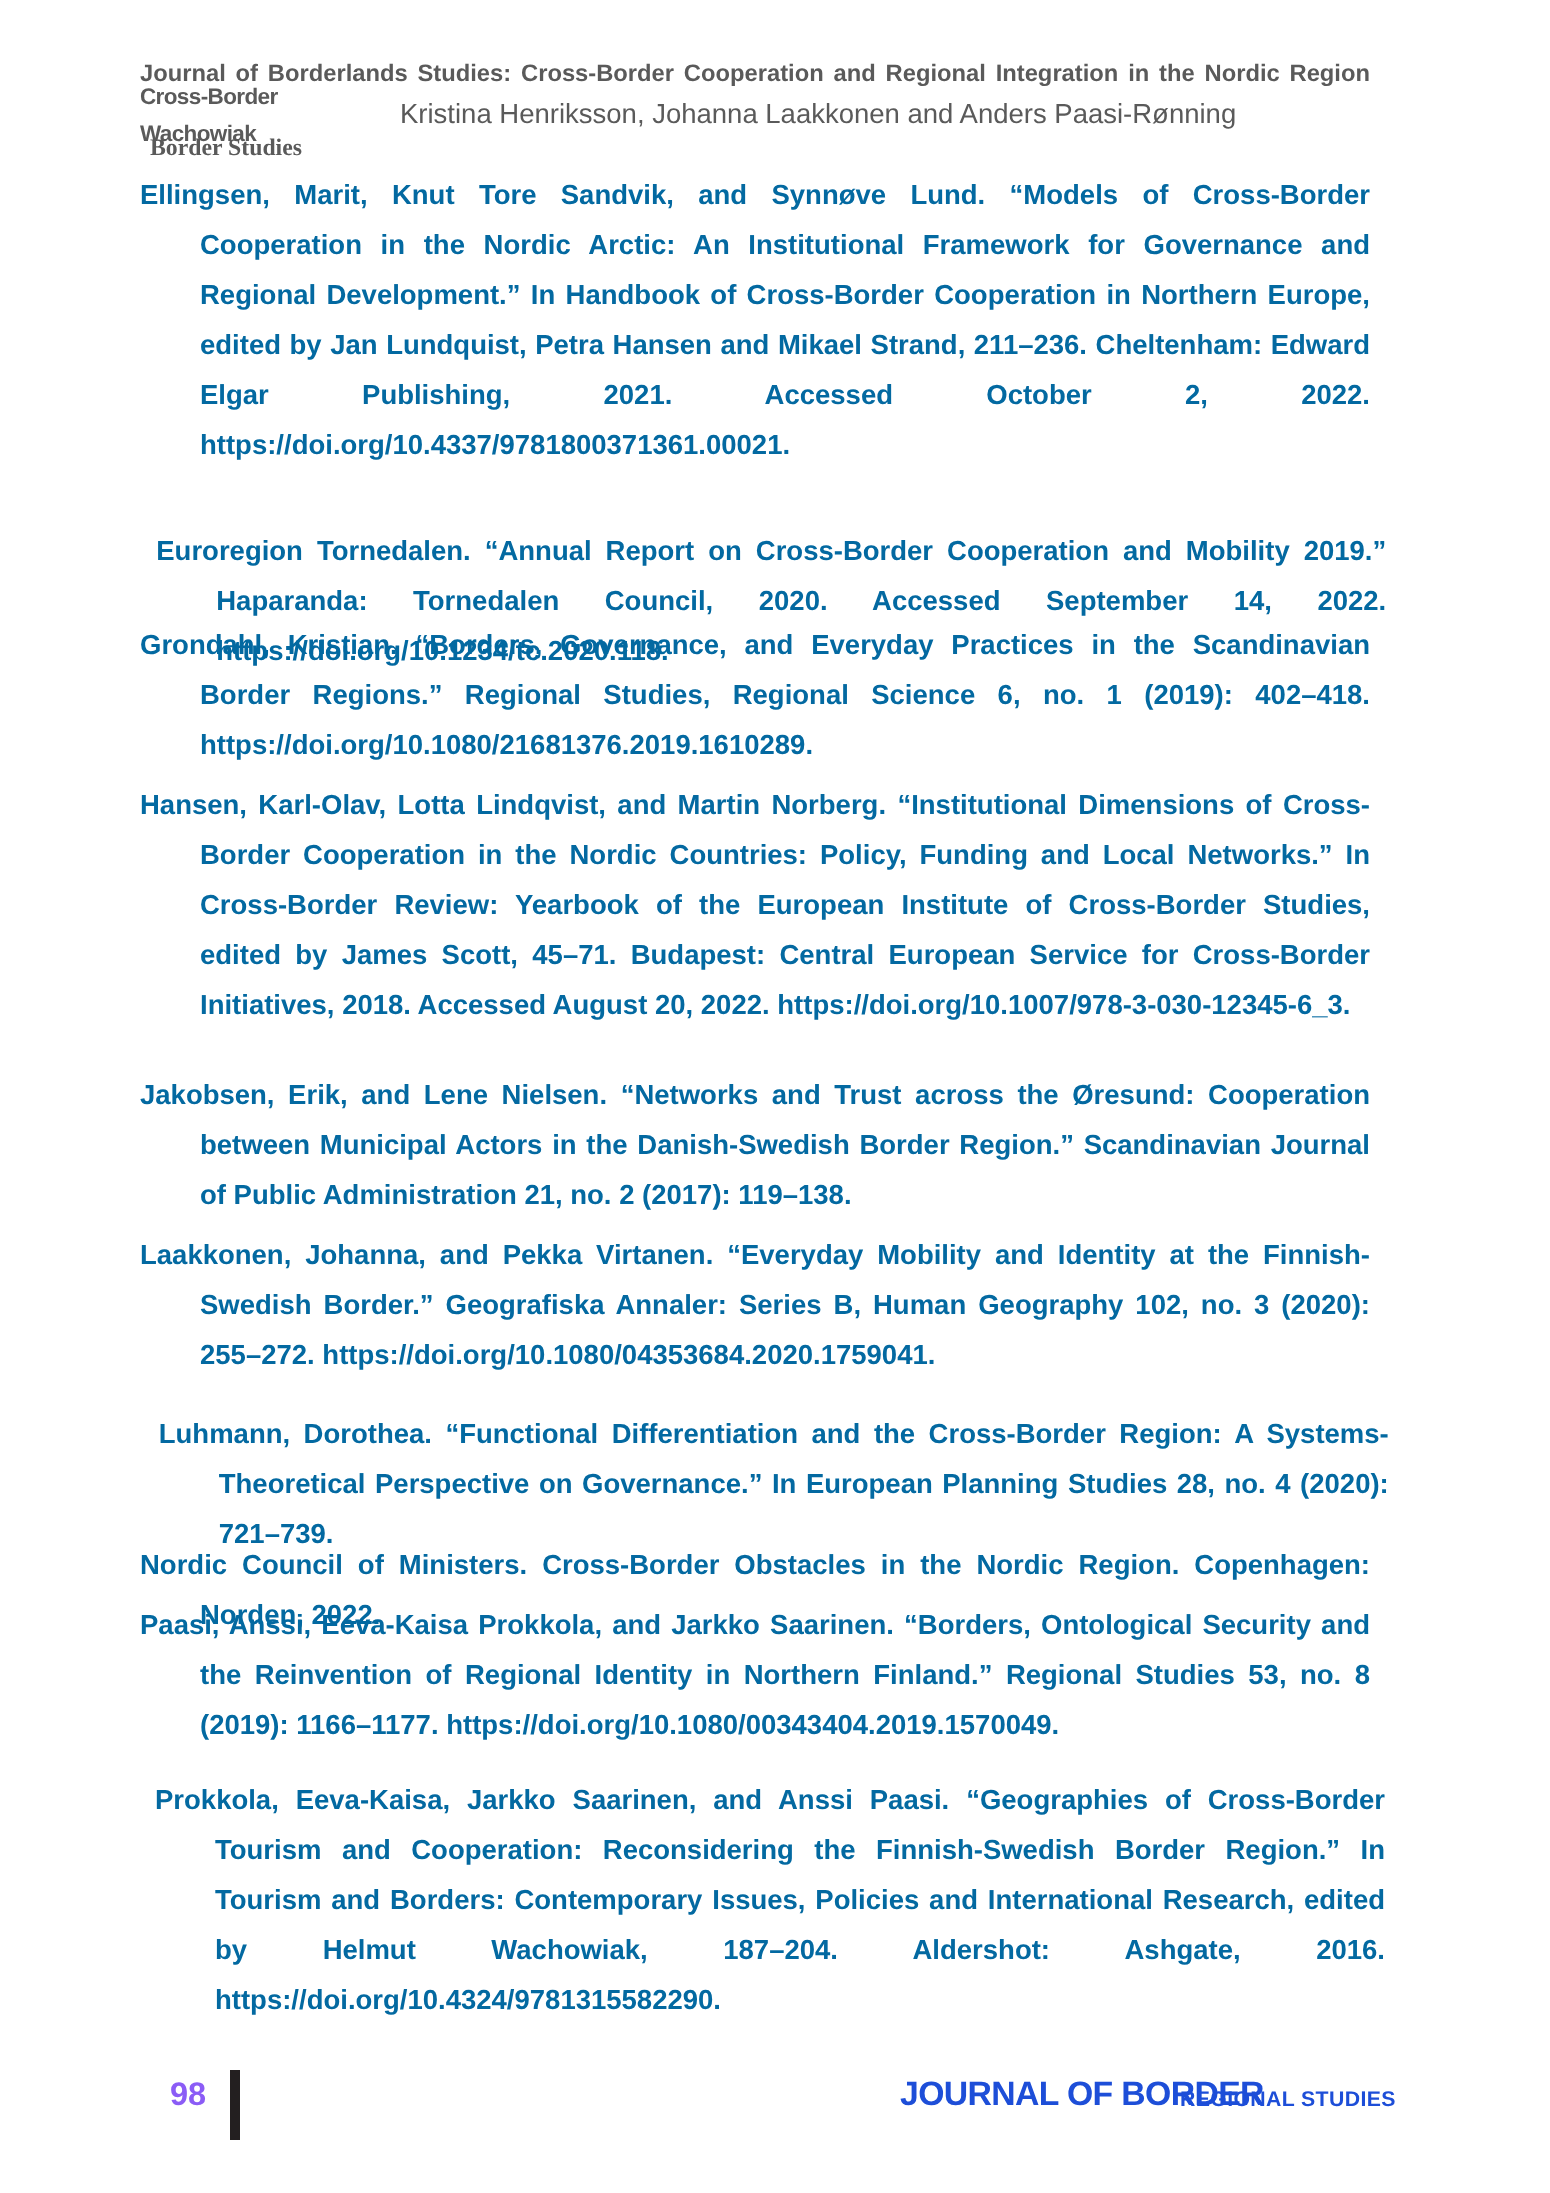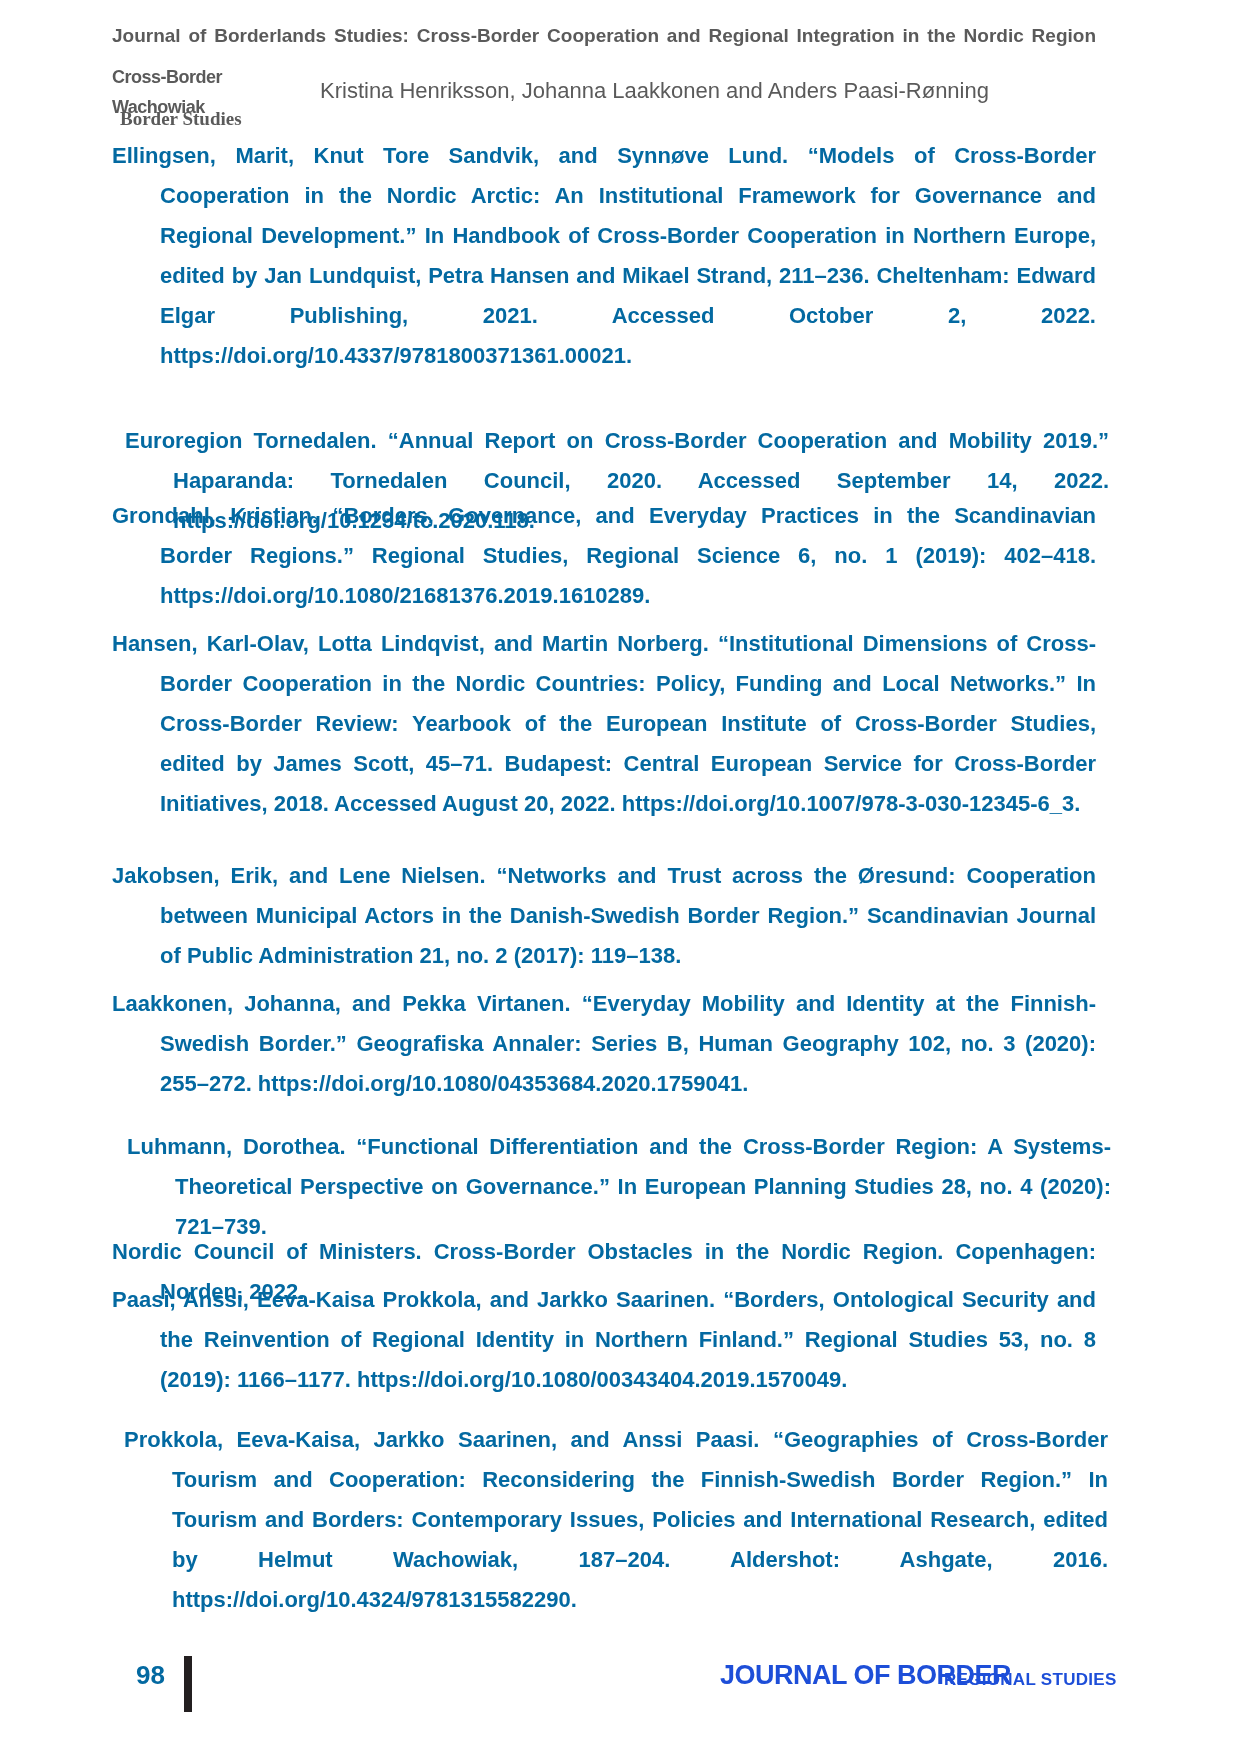--- a/index.html
+++ b/index.html
@@ -5,35 +5,35 @@
   html, body { margin: 0; padding: 0; }
   body {
     width: 1240px; height: 1754px; position: relative; overflow: hidden;
     background: #ffffff;
     font-family: "Liberation Sans", "DejaVu Sans", sans-serif;
   }
   .running-head {
     position: absolute; left: 112px; width: 984px;
     color: #5a5a5a; font-weight: bold;
   }
-  .rh-line1 { top: 24px; font-size: 19px; line-height: 24px; text-align: justify; text-align-last: justify; white-space: nowrap; overflow: hidden; }
+  .rh-line1 { top: 48px; font-size: 19px; line-height: 24px; text-align: justify; text-align-last: justify; white-space: nowrap; overflow: hidden; }
   .rh-block { position: absolute; left: 112px; top: 62px; width: 192px; height: 66px; }
   .rh-logo-line { display: block; font-size: 18px; line-height: 30px; color: #5a5a5a; font-weight: bold; letter-spacing: -0.5px; white-space: nowrap; }
   .rh-authors { position: absolute; left: 320px; top: 76px; width: 740px; font-size: 22px; line-height: 30px; color: #5a5a5a; font-weight: normal; white-space: nowrap; overflow: hidden; }
   .rh-line3 { position: absolute; left: 120px; top: 108px; font-size: 19px; line-height: 22px; color: #5a5a5a; font-weight: bold; white-space: nowrap; font-family: Liberation Serif, serif; }
 
   .references { position: absolute; left: 0; top: 0; width: 1240px; }
   .ref {
     position: absolute; left: 112px; width: 984px;
     padding-left: 48px; text-indent: -48px; box-sizing: border-box;
     color: #0369a1; font-weight: bold; font-size: 22px; line-height: 40px;
     text-align: justify; hyphens: auto; word-break: break-word;
   }
 
-  .footer-page { position: absolute; left: 136px; top: 1660px; font-size: 26px; line-height: 30px; font-weight: bold; color: #0369a1; }
+  .footer-page { position: absolute; left: 136px; top: 1660px; font-size: 26px; line-height: 30px; font-weight: bold; color: #8b5cf6; }
   .footer-rule { position: absolute; left: 184px; top: 1656px; width: 8px; height: 56px; background: #231f20; }
   .footer-journal { position: absolute; left: 720px; top: 1660px; width: 376px; height: 30px; color: #1d4ed8; font-weight: bold; white-space: nowrap; }
   .footer-journal .j-main { font-size: 27px; line-height: 30px; letter-spacing: -0.5px; }
   .footer-journal .j-sub { position: absolute; left: 224px; top: 10px; font-size: 17px; line-height: 20px; letter-spacing: 0.3px; }
 </style>
 </head>
 <body>
 
 <header>
   <div class="running-head rh-line1">Journal of Borderlands Studies: Cross-Border Cooperation and Regional Integration in the Nordic Region</div>

